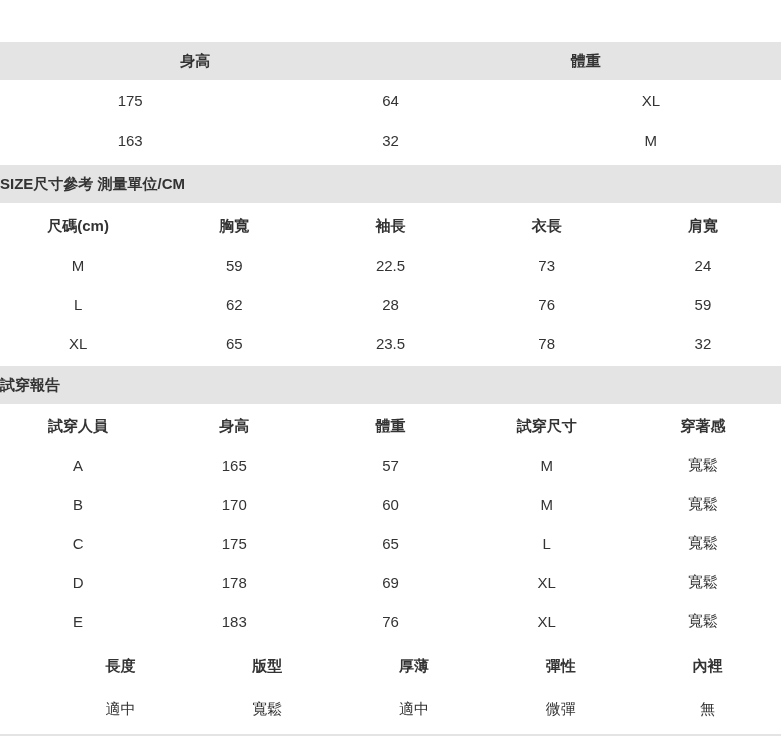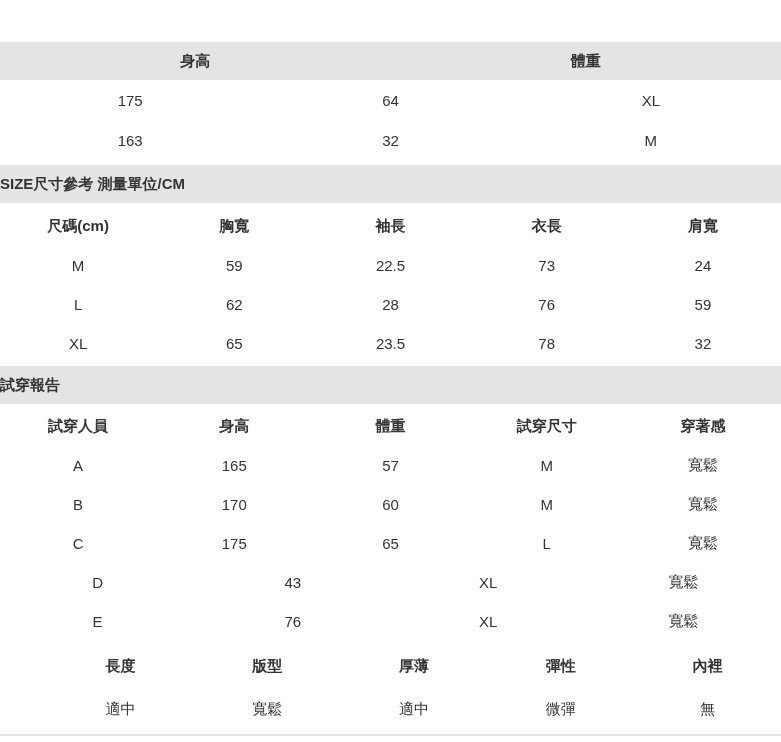--- a/index.html
+++ b/index.html
@@ -118,26 +118,28 @@
   </div>
   <div class="row r39">
     <div class="cell">C</div>
     <div class="cell">175</div>
     <div class="cell">65</div>
     <div class="cell">L</div>
     <div class="cell">寬鬆</div>
   </div>
   <div class="row r39">
     <div class="cell">D</div>
-    <div class="cell">43</div>
+    <div class="cell">178</div>
+    <div class="cell">69</div>
     <div class="cell">XL</div>
     <div class="cell">寬鬆</div>
   </div>
   <div class="row r39">
     <div class="cell">E</div>
+    <div class="cell">183</div>
     <div class="cell">76</div>
     <div class="cell">XL</div>
     <div class="cell">寬鬆</div>
   </div>
 
   <div class="gap4"></div>
 
   <div class="row r43 head">
     <div class="cell">長度</div>
     <div class="cell">版型</div>

